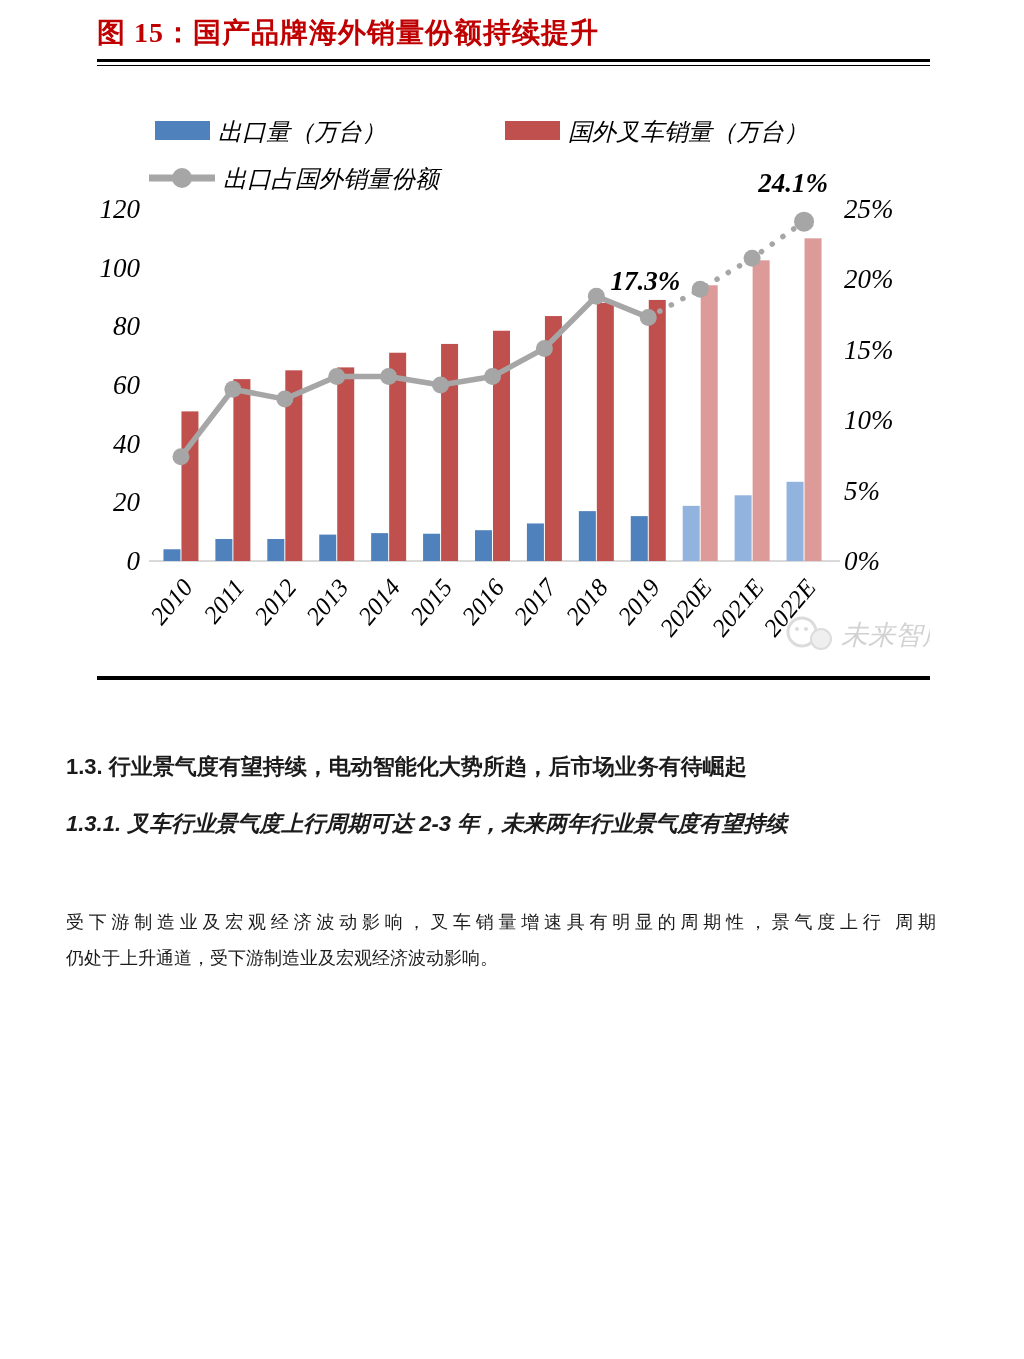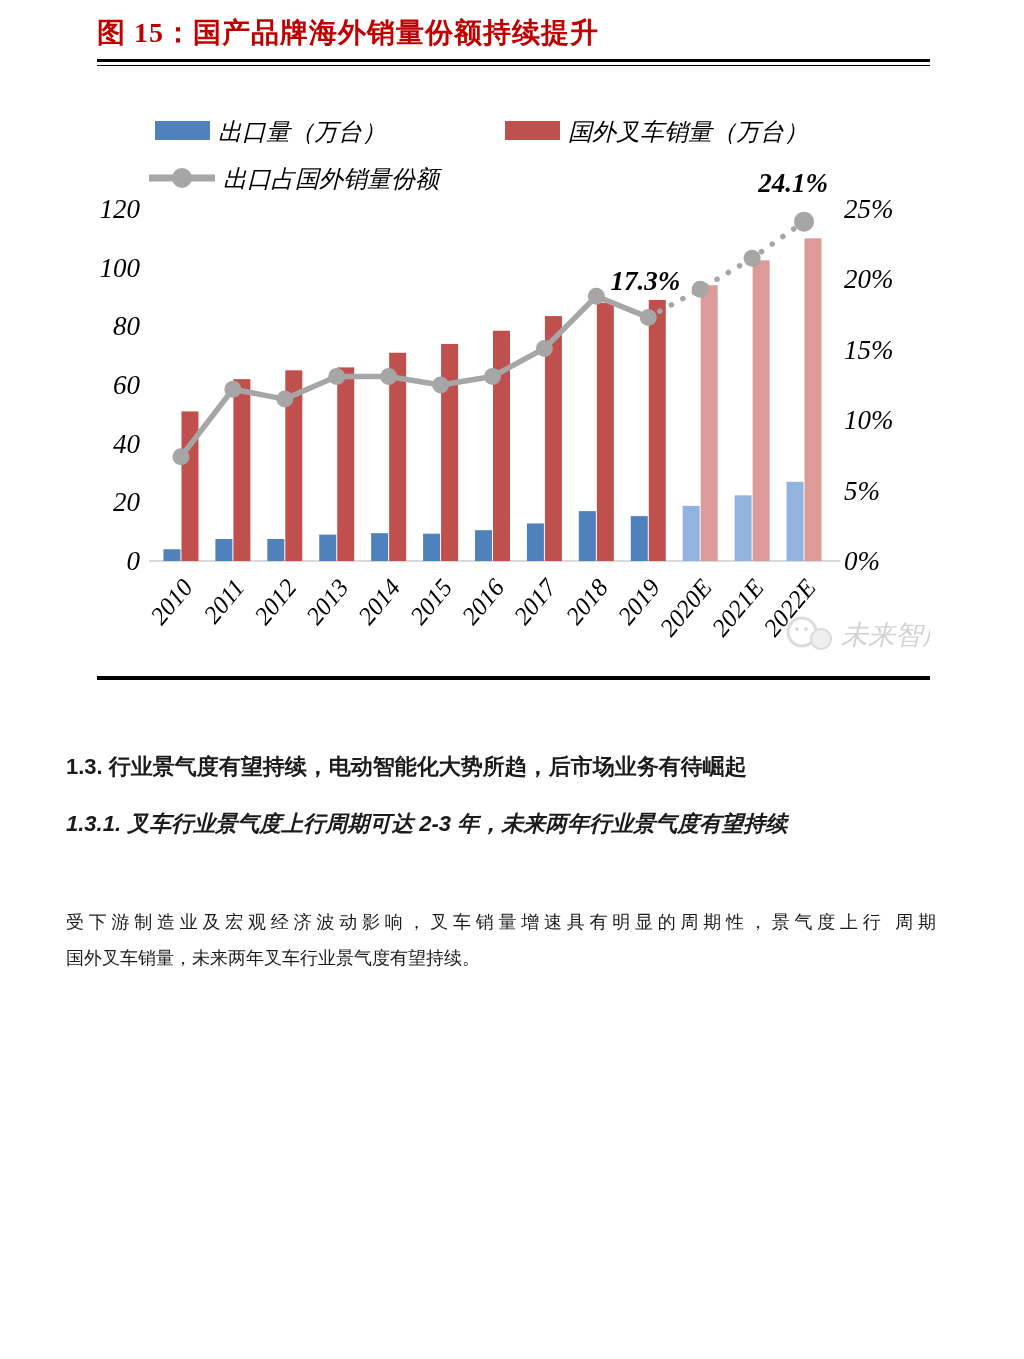--- a/index.html
+++ b/index.html
@@ -135,16 +135,16 @@
     </svg>
   </div>
 
   <div id="rule-bottom"></div>
 
   <div id="heading-1" class="doc-heading">1.3. 行业景气度有望持续，电动智能化大势所趋，后市场业务有待崛起</div>
   <div id="heading-2" class="doc-heading">1.3.1. 叉车行业景气度上行周期可达 2-3 年，未来两年行业景气度有望持续</div>
 
   <div id="paragraph">
     <div class="para-line">受下游制造业及宏观经济波动影响，叉车销量增速具有明显的周期性，景气度上行 周期</div>
-    <div class="para-line last">国外叉车销量，未来两年叉车行业景气度有望持续。</div>
+    <div class="para-line last">仍处于上升通道，受下游制造业及宏观经济波动影响。</div>
   </div>
 
 </div>
 
 </body></html>

